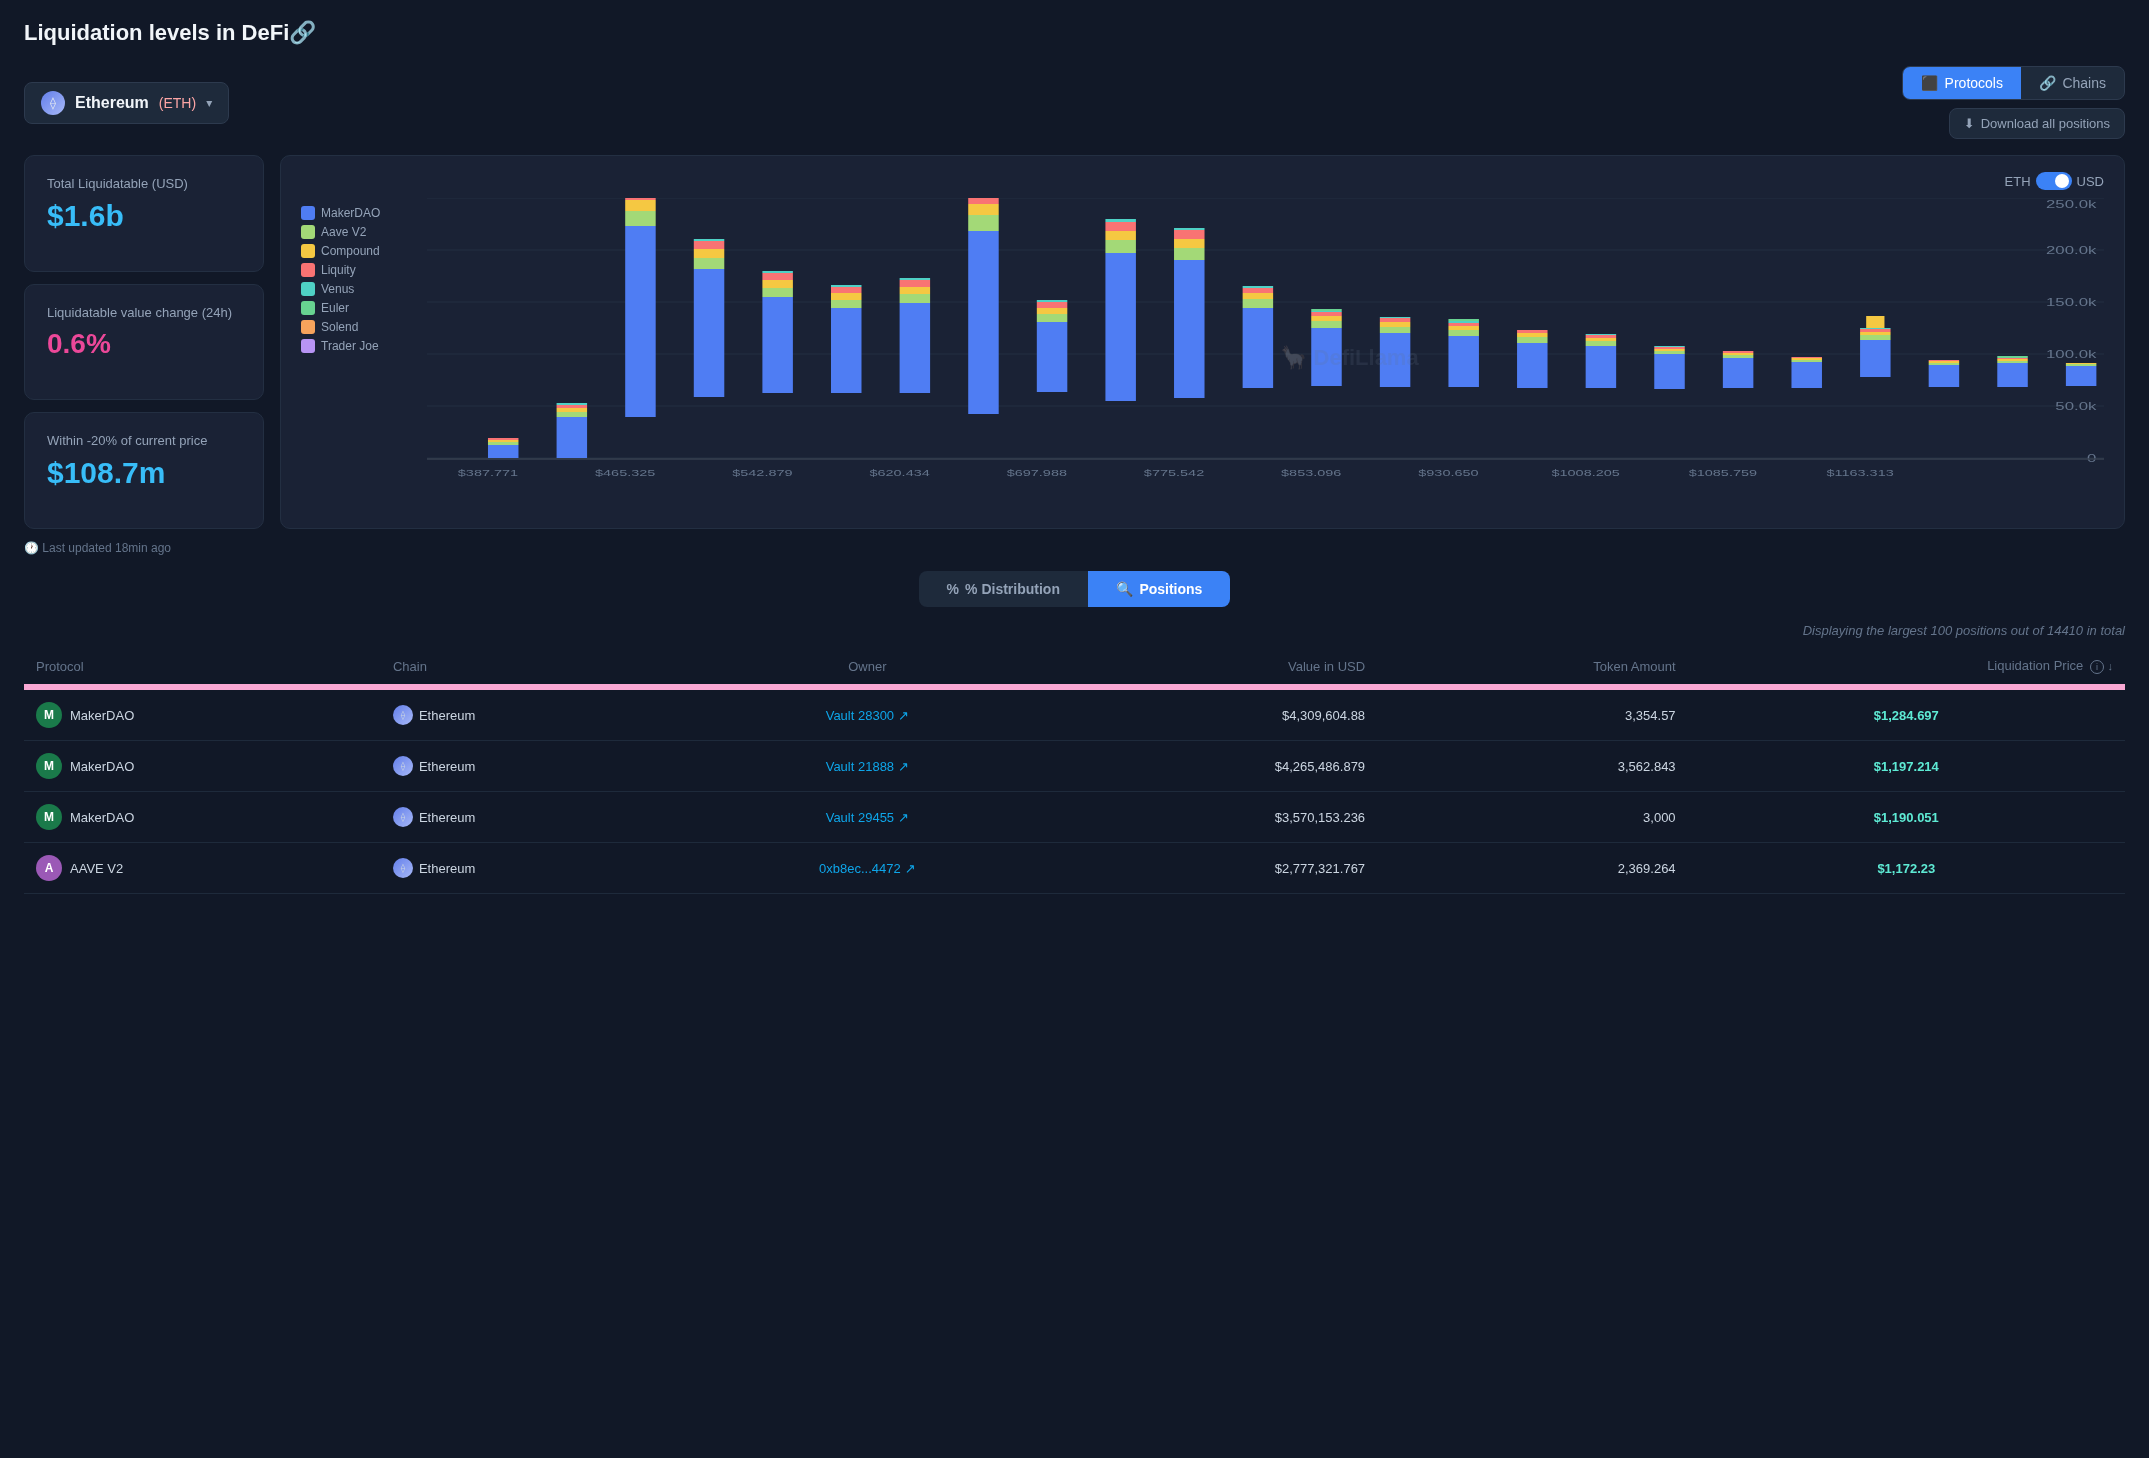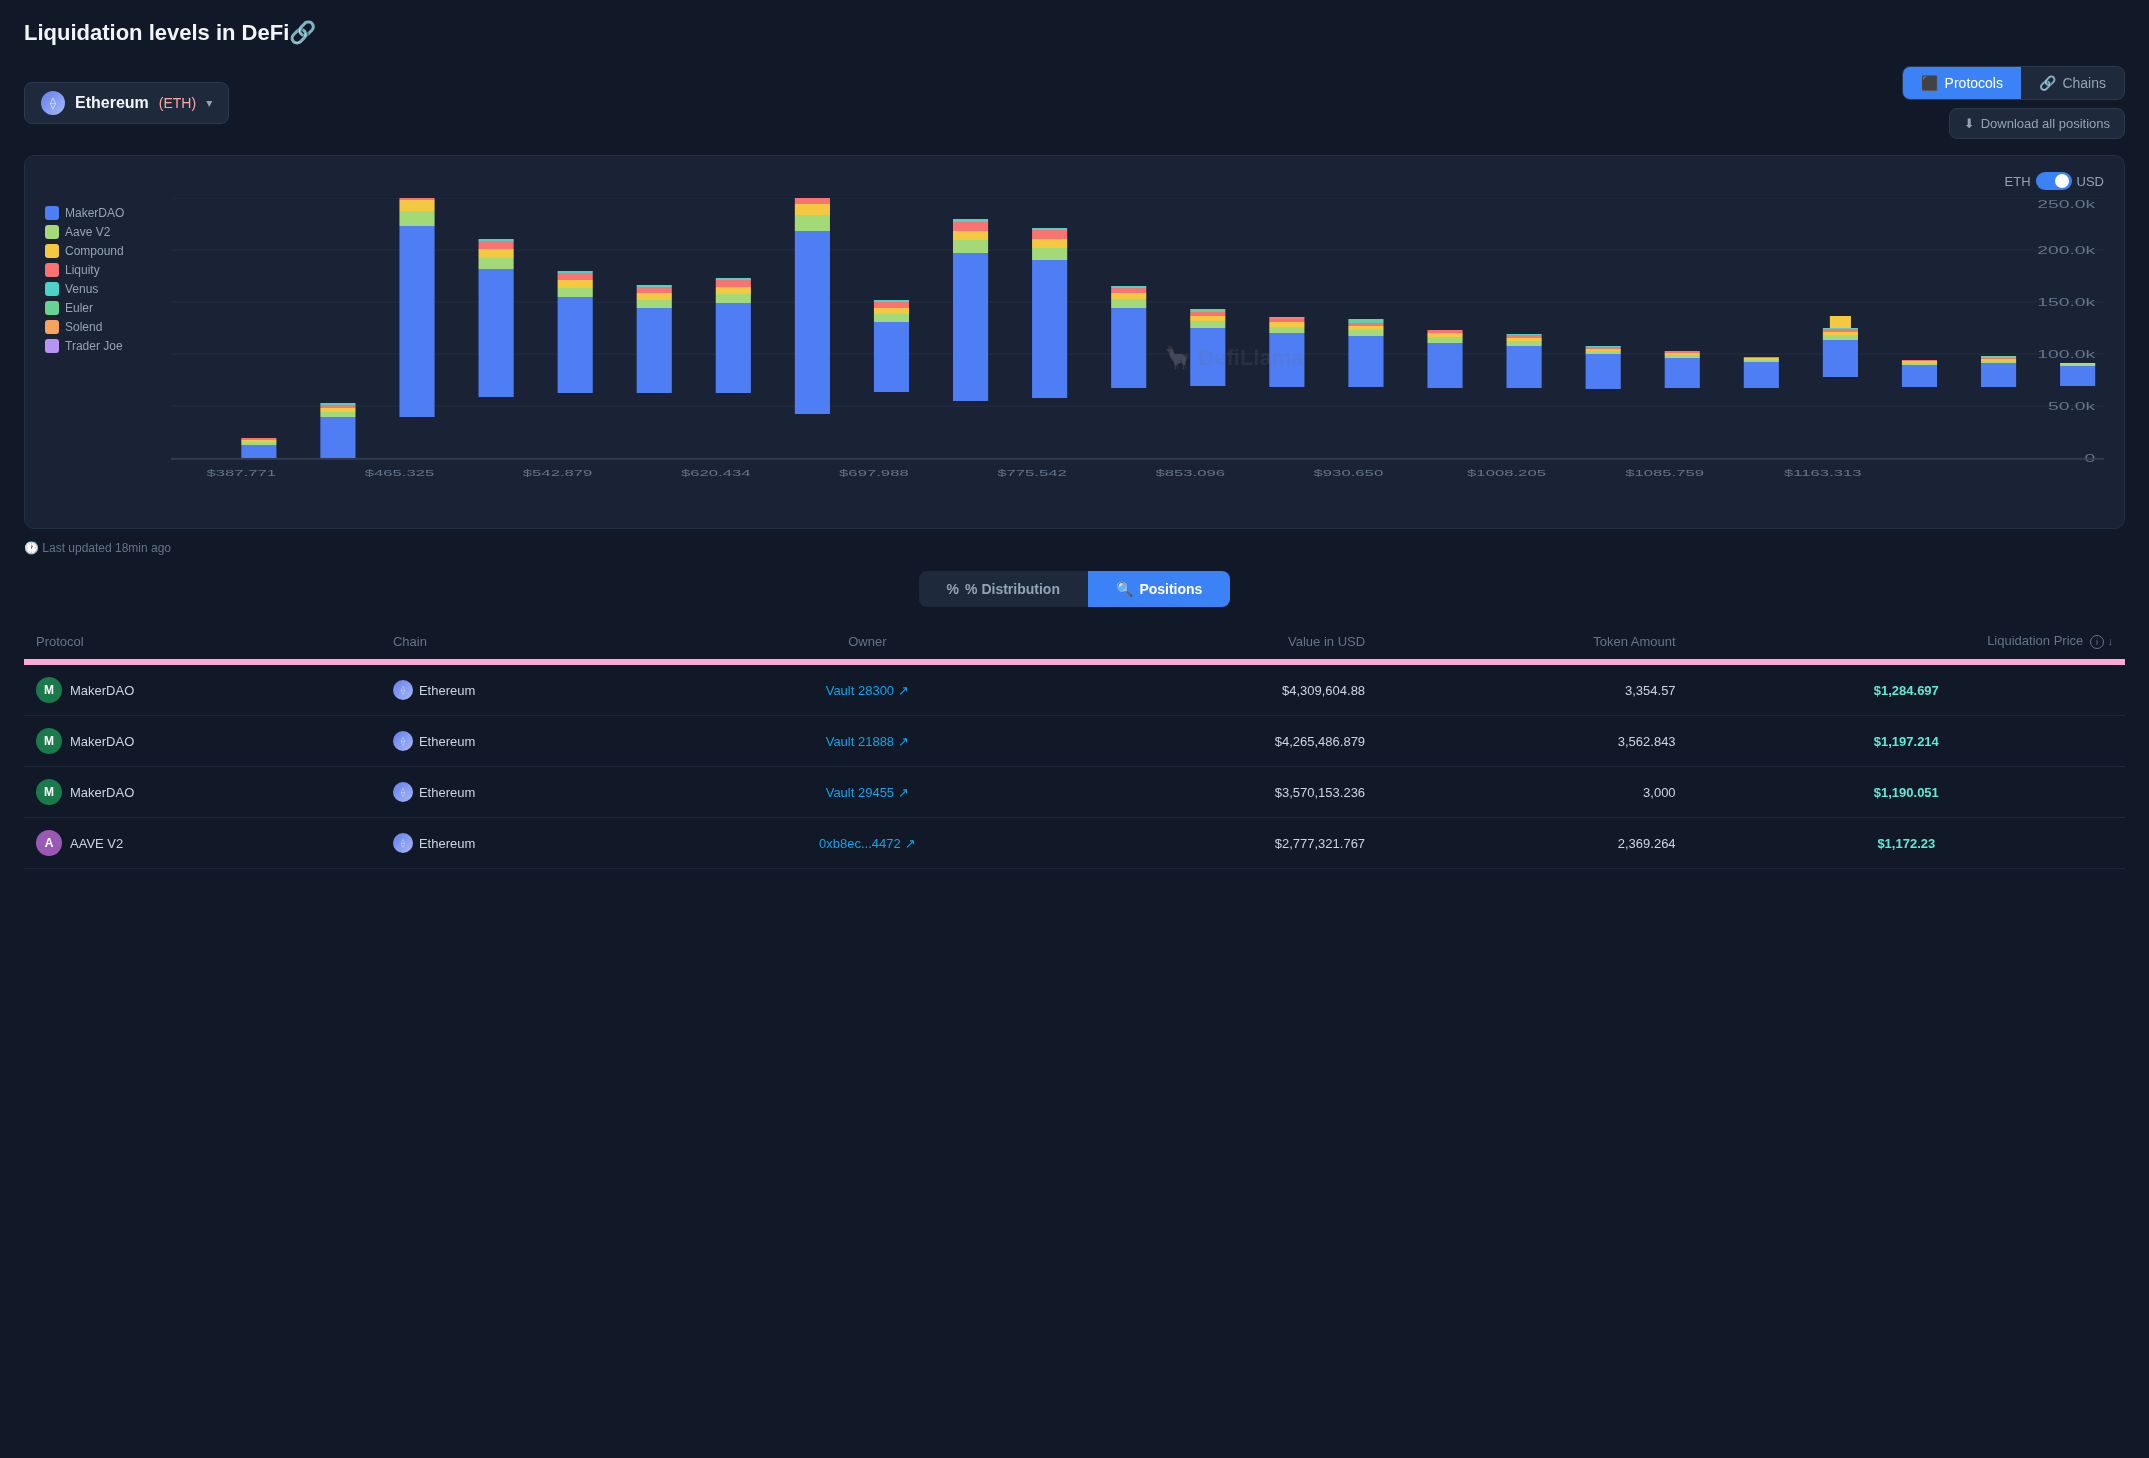--- a/index.html
+++ b/index.html
@@ -355,20 +355,34 @@
       </div>
       <button class="download-btn">
         <span>⬇</span>
         <span>Download all positions</span>
       </button>
     </div>
   </div>
 
   <div class="main-content">
 
+    <div class="stats-column">
+      <div class="stat-card">
+        <div class="stat-label">Total Liquidatable (USD)</div>
+        <div class="stat-value-blue">$1.6b</div>
+      </div>
+      <div class="stat-card">
+        <div class="stat-label">Liquidatable value change (24h)</div>
+        <div class="stat-value-pink">0.6%</div>
+      </div>
+      <div class="stat-card">
+        <div class="stat-label">Within -20% of current price</div>
+        <div class="stat-value-blue">$108.7m</div>
+      </div>
+    </div>
 
     <div class="chart-container">
       <div class="chart-top">
         <span class="toggle-label">ETH</span>
         <div class="toggle-switch"></div>
         <span class="toggle-label">USD</span>
       </div>
       <div class="chart-area">
 
         <div class="legend">
@@ -590,20 +604,21 @@
     <button class="view-btn">
       <span>%</span>
       <span>% Distribution</span>
     </button>
     <button class="view-btn active">
       <span>🔍</span>
       <span>Positions</span>
     </button>
   </div>
 
+  <div class="table-info">Displaying the largest 100 positions out of 14410 in total</div>
 
   <table class="data-table">
     <thead>
       <tr>
         <th>Protocol</th>
         <th>Chain</th>
         <th class="center">Owner</th>
         <th class="right">Value in USD</th>
         <th class="right">Token Amount</th>
         <th class="right" style="cursor:pointer;">

